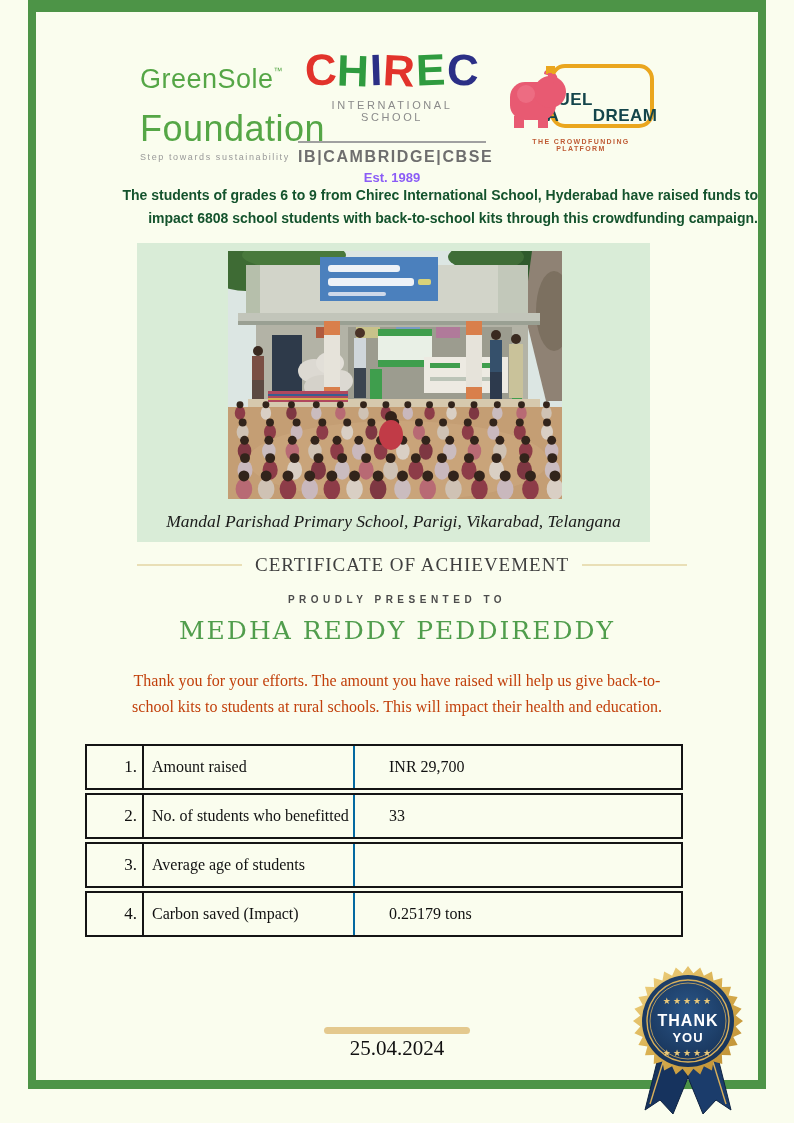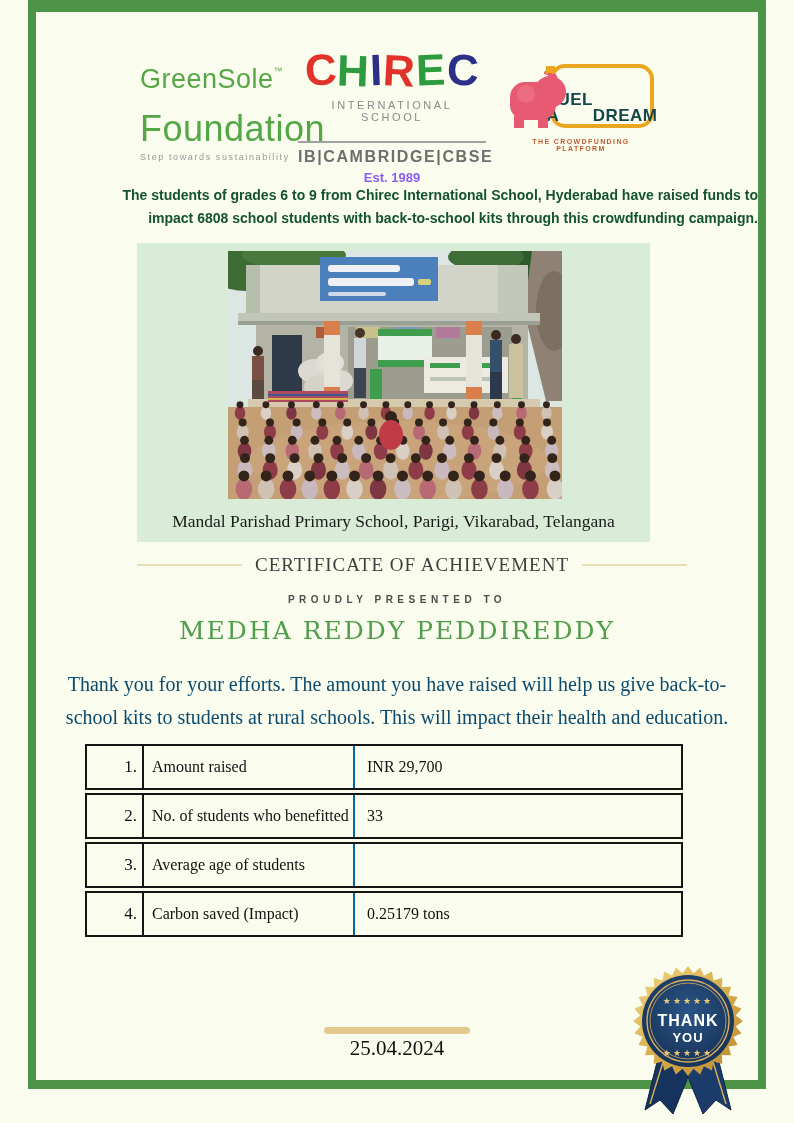--- a/index.html
+++ b/index.html
@@ -39,43 +39,43 @@
 
   
   .intro{position:absolute;left:36px;right:36px;top:184px;text-align:right;
          font-size:14px;font-weight:bold;color:#14532d;line-height:1.65;padding-left:32px;}
   .intro span{display:block;white-space:nowrap;}
 
   
   .photo-card{position:absolute;left:137px;top:243px;width:513px;height:299px;background:#d9ecd7;}
   .photo{position:absolute;left:91px;top:8px;width:334px;height:248px;display:block;}
   .photo-caption{position:absolute;left:0;bottom:10px;width:100%;text-align:center;
-                 font-family:"Liberation Serif",serif;font-size:17.5px;color:#1a1a1a;}
+                 font-family:"Liberation Serif",serif;font-size:17.5px;color:#1a1a1a;font-style:italic;}
 
   
   .cert-title-row{position:absolute;left:0;top:554px;width:100%;display:flex;align-items:center;justify-content:center;gap:13px;margin-left:15px;}
   .title-rule{width:105px;height:2px;background:#e9dfb6;}
   .cert-title{font-family:"Liberation Serif",serif;font-size:19px;color:#3f3f3f;letter-spacing:1px;}
   .presented{position:absolute;left:0;top:594px;width:100%;text-align:center;
              font-size:10px;letter-spacing:4.5px;color:#4c4c4c;font-weight:600;}
   .recipient{position:absolute;left:0;top:616px;width:100%;text-align:center;
              font-family:"DejaVu Serif","Liberation Serif",serif;font-size:25px;color:#509d4c;letter-spacing:2px;}
   .message{position:absolute;left:30px;right:30px;top:668px;text-align:center;
-           font-family:"Liberation Serif",serif;font-size:20px;color:#0c4a6e;line-height:1.65;}
+           font-family:"Liberation Serif",serif;font-size:16px;color:#c2410c;line-height:1.65;}
   .message span{display:block;white-space:nowrap;}
 
   
   .impact-table{position:absolute;left:85px;top:744px;width:598px;}
   .trow{display:flex;height:46px;border:2px solid #141414;margin-bottom:3px;box-sizing:border-box;
         font-family:"Liberation Serif",serif;font-size:16px;color:#111;}
   .tcell-num{width:57px;border-right:2px solid #141414;display:flex;align-items:center;justify-content:flex-end;
              padding-right:5px;box-sizing:border-box;font-size:17px;}
   .tcell-label{width:211px;border-right:2px solid #0369a1;display:flex;align-items:center;
                padding-left:8px;box-sizing:border-box;}
-  .tcell-value{flex:1;display:flex;align-items:center;padding-left:12px;box-sizing:border-box;}
+  .tcell-value{flex:1;display:flex;align-items:center;padding-left:34px;box-sizing:border-box;}
 
   
   .date-bar{position:absolute;left:324px;top:1027px;width:146px;height:7px;border-radius:4px;background:#e4c98e;}
   .date-text{position:absolute;left:0;top:1036px;width:794px;text-align:center;
              font-family:"Liberation Serif",serif;font-size:21px;color:#111;}
   .badge{position:absolute;left:613px;top:944px;width:150px;height:190px;z-index:5;}
 </style>
 </head>
 <body>
 

